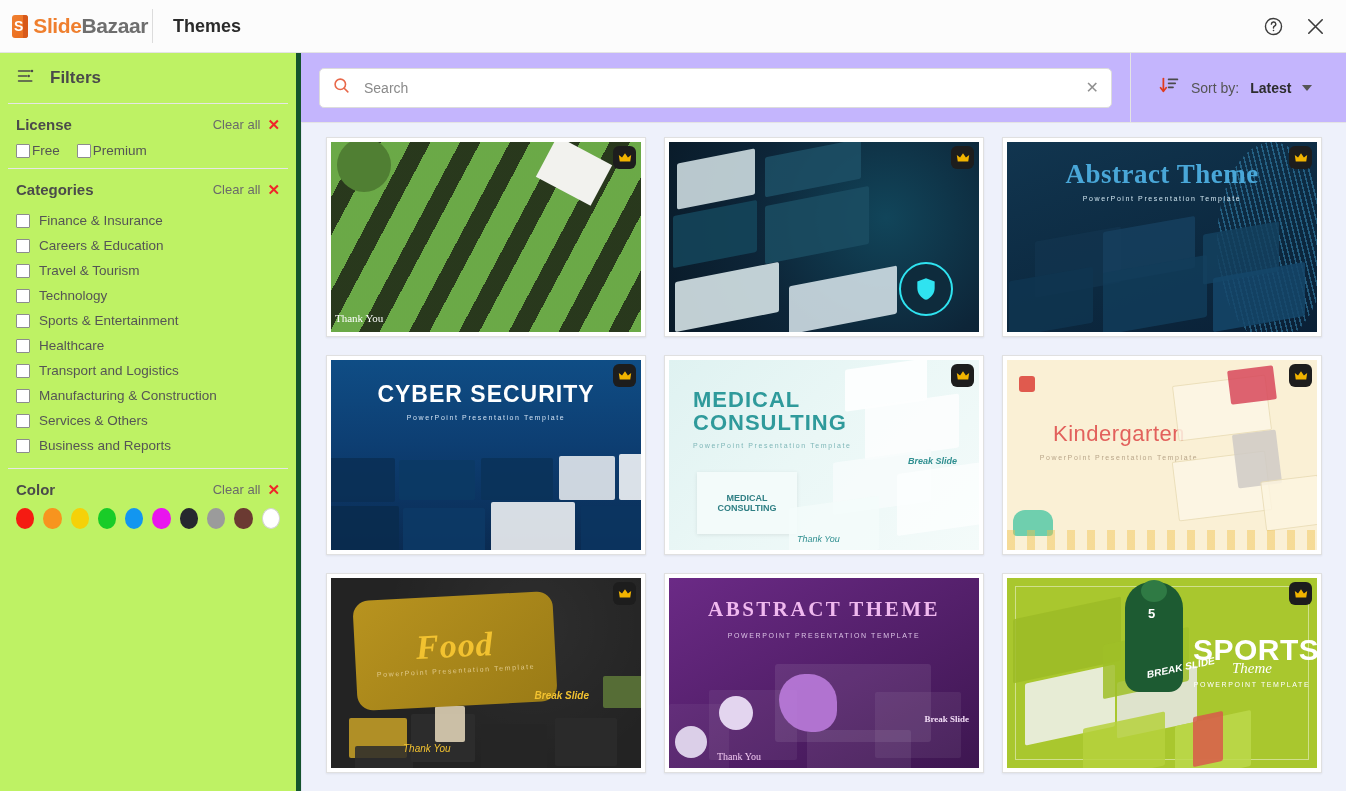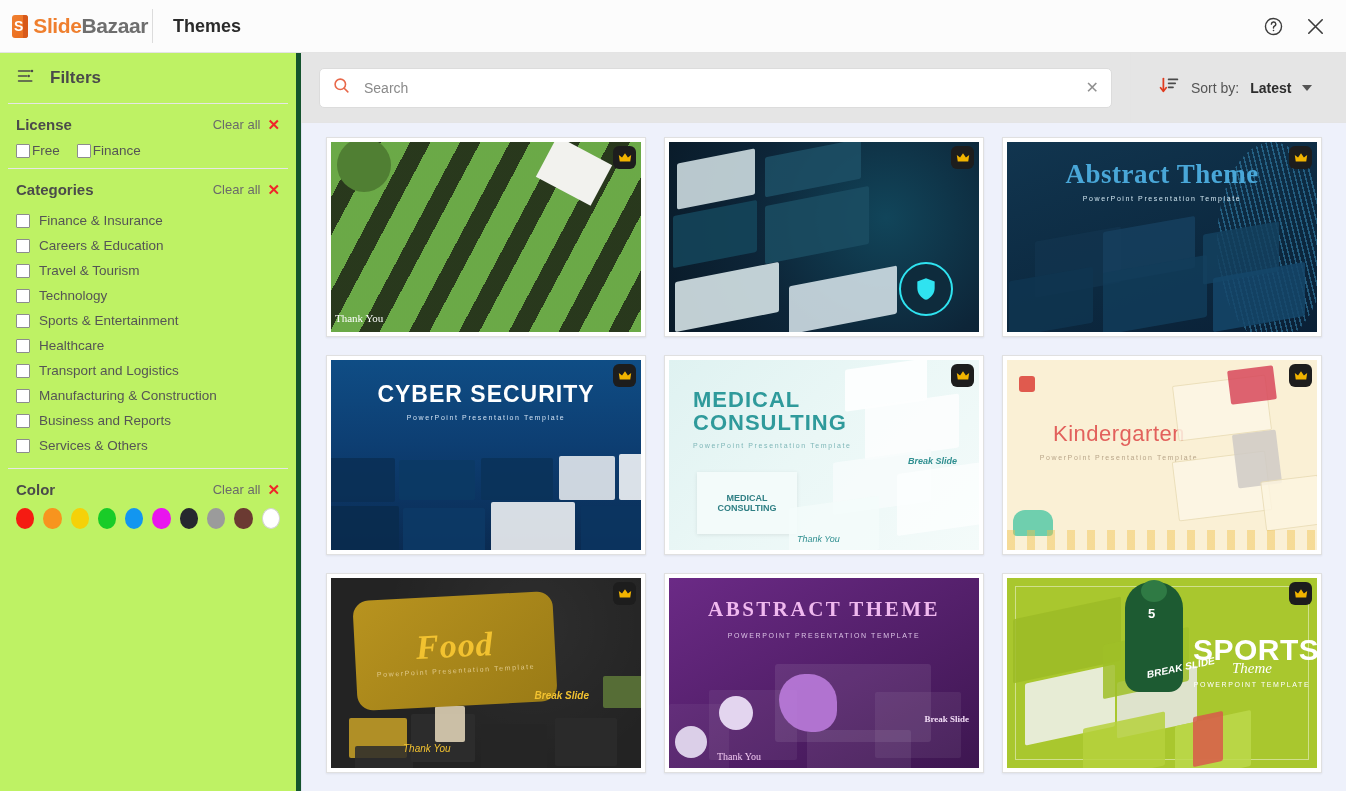--- a/index.html
+++ b/index.html
@@ -59,21 +59,21 @@
     width:14px; height:14px; min-width:14px; border:1px solid #8d8d8d; background:#fff; border-radius:1px;
   }
   .cb-label { font-size:13.5px; color:#555; }
   .lic-row { display:flex; align-items:center; gap:17px; }
   .lic-item { display:flex; align-items:center; gap:2px; cursor:pointer; }
   .colors { display:flex; gap:9px; align-items:center; margin-top:2px; }
   .swatch { width:21px; height:21px; border-radius:50%; cursor:pointer; }
   .swatch.white { border:1px solid #d3d3d3; }
 
   
-  .main { flex:1; display:flex; flex-direction:column; min-width:0; background:#e5e5e5; }
+  .main { flex:1; display:flex; flex-direction:column; min-width:0; background:#c4b5fd; }
   .toolbar { height:70px; min-height:70px; display:flex; align-items:center; border-bottom:1px solid #e4e4e4; }
   .search-wrap { flex:1; padding:0 18px 0 18px; }
   .search-box {
     height:40px; border:1px solid #dcdcdc; border-radius:5px; background:#fff;
     display:flex; align-items:center; padding:0 12px; gap:13px;
   }
   .search-input { border:none; outline:none; flex:1; font-size:14px; color:#3a3a3a; font-family:"Liberation Sans", sans-serif; background:transparent; }
   .search-input::placeholder { color:#8a8a8a; }
   .search-clear { color:#909090; font-size:16px; cursor:pointer; line-height:1; }
   .sort-sep { width:1px; height:70px; background:#e4e4e4; }
@@ -196,21 +196,21 @@
             <span class="clear-x">✕</span>
           </span>
         </div>
         <div class="lic-row">
           <label class="lic-item">
             <span class="cb"></span>
             <span class="cb-label">Free</span>
           </label>
           <label class="lic-item">
             <span class="cb"></span>
-            <span class="cb-label">Finance</span>
+            <span class="cb-label">Premium</span>
           </label>
         </div>
       </div>
       <div class="hr"></div>
 
       <div class="sec">
         <div class="sec-head">
           <span class="sec-title">Categories</span>
           <span class="clear-all">
             <span class="txt">Clear all</span>
@@ -244,25 +244,25 @@
         <label class="cb-row">
             <span class="cb"></span>
             <span class="cb-label">Transport and Logistics</span>
           </label>
         <label class="cb-row">
             <span class="cb"></span>
             <span class="cb-label">Manufacturing &amp; Construction</span>
           </label>
         <label class="cb-row">
             <span class="cb"></span>
+            <span class="cb-label">Services &amp; Others</span>
+          </label>
+        <label class="cb-row">
+            <span class="cb"></span>
             <span class="cb-label">Business and Reports</span>
-          </label>
-        <label class="cb-row">
-            <span class="cb"></span>
-            <span class="cb-label">Services &amp; Others</span>
           </label>
       </div>
       <div class="hr"></div>
 
       <div class="sec">
         <div class="sec-head">
           <span class="sec-title">Color</span>
           <span class="clear-all">
             <span class="txt">Clear all</span>
             <span class="clear-x">✕</span>

